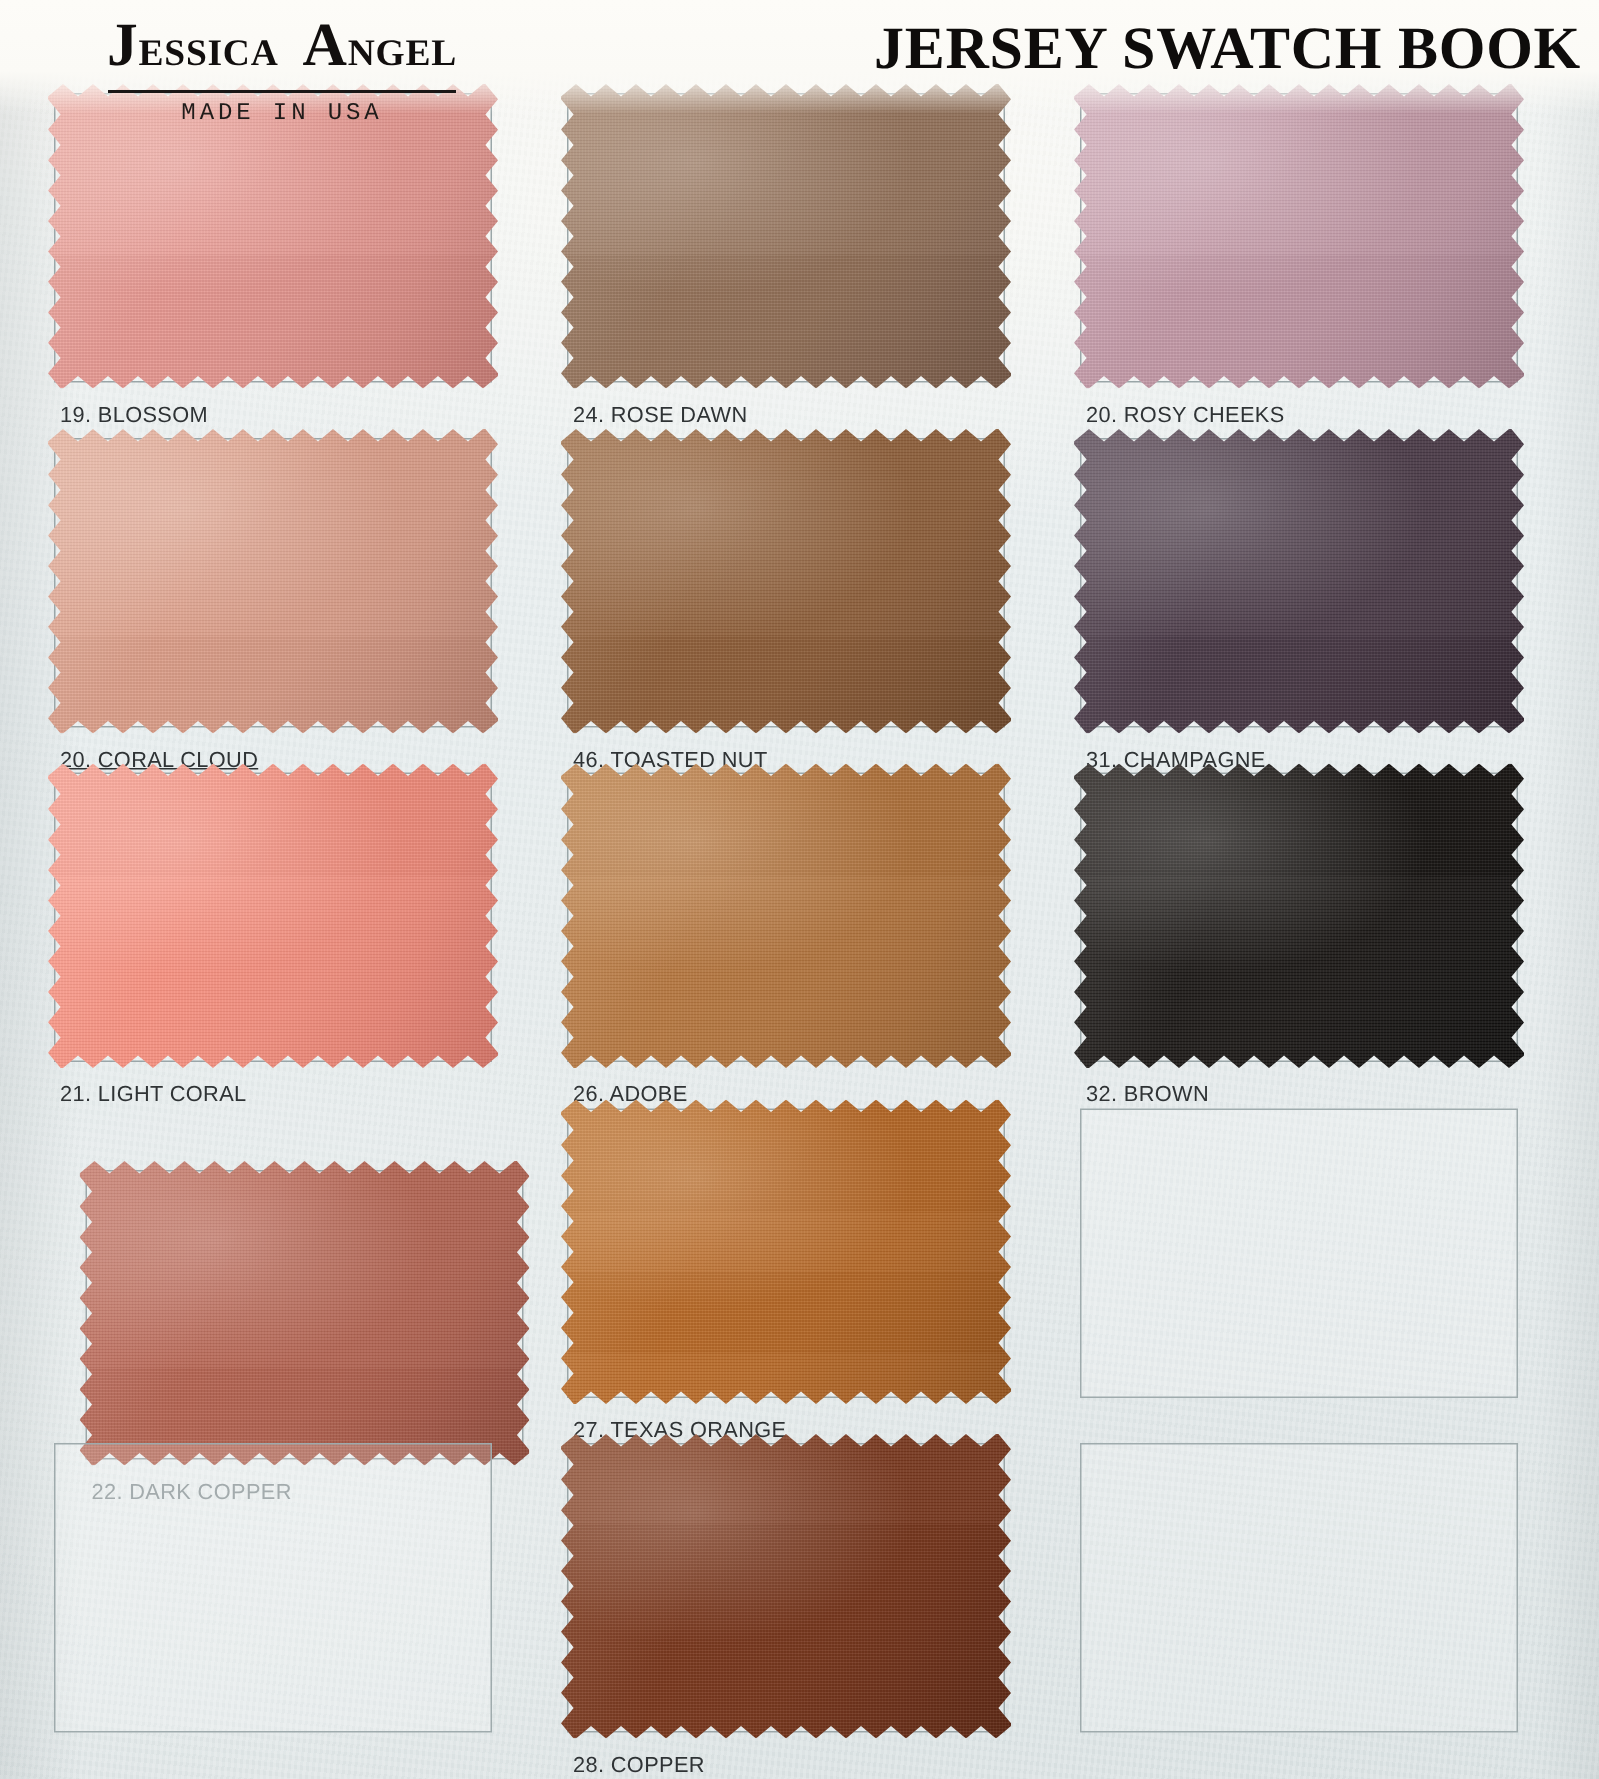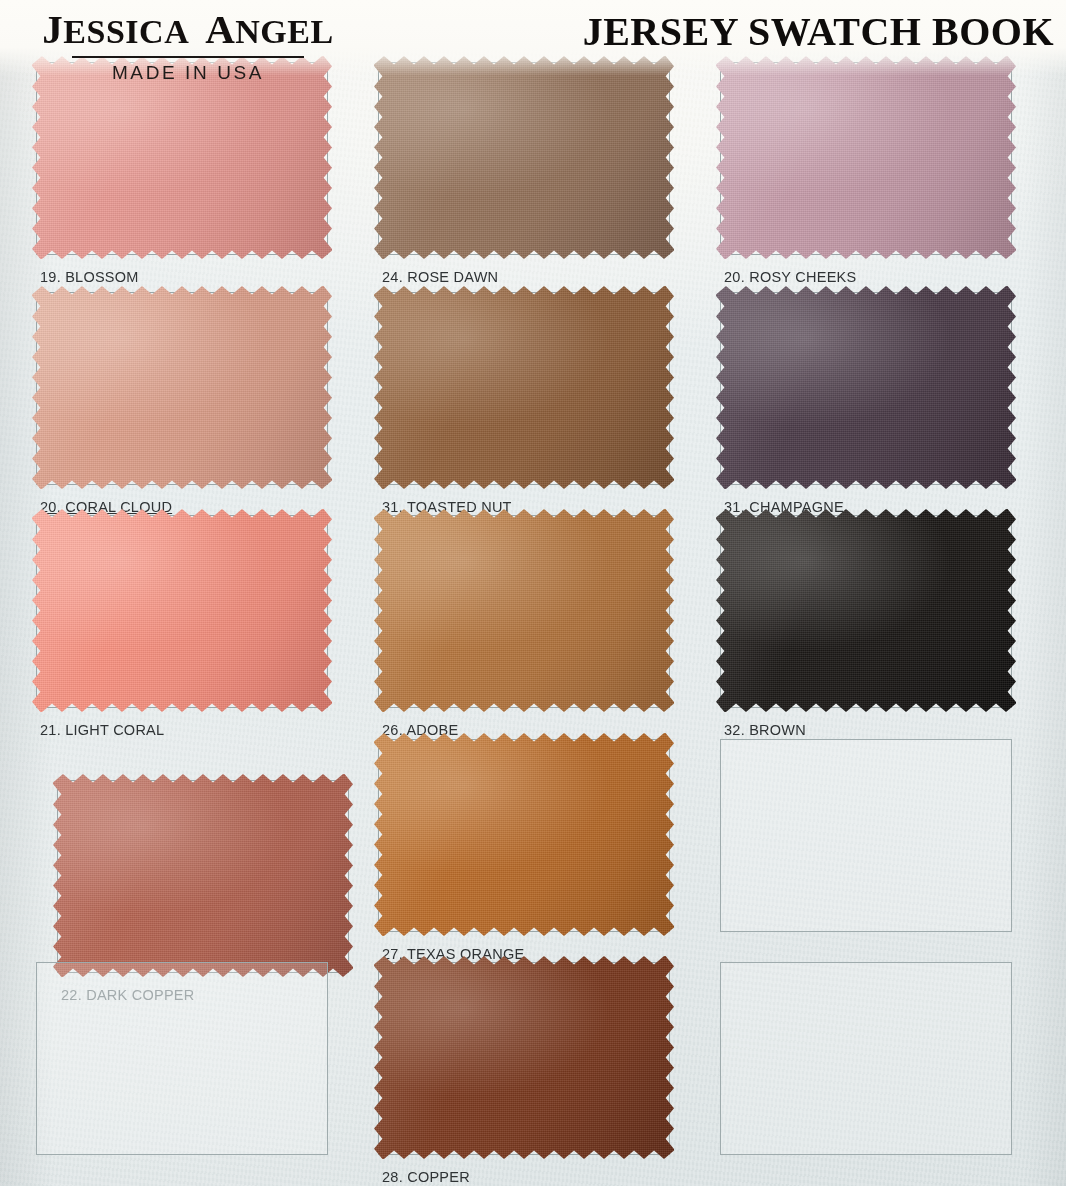--- a/index.html
+++ b/index.html
@@ -62,31 +62,31 @@
   #brand-name {
     font-family: "Liberation Serif", serif;
     font-weight: 700;
     font-size: 41px;
     line-height: 46px;
     letter-spacing: .5px;
     color: #120f0e;
     white-space: nowrap;
   }
   #brand-name .cap { font-size: 41px; }
-  #brand-name .sm  { font-size: 34px; }
+  #brand-name .sm  { font-size: 25px; }
   #brand-name .gap { display: inline-block; width: 16px; }
   #brand-rule {
     width: 232px;
     height: 2px;
     background: #1a1716;
     margin: 1px auto 0 auto;
   }
   #brand-sub {
-    font-family: Liberation Sans, sans-serif;
-    font-size: 19px;
+    font-family: Liberation Mono, monospace;
+    font-size: 16px;
     letter-spacing: 2.6px;
     color: #201c1a;
     margin-top: 4px;
     white-space: nowrap;
   }
   #doc-title {
     position: absolute;
     right: 12px;
     top: 8px;
     font-family: "Liberation Serif", serif;
@@ -215,21 +215,21 @@
       </div>
       <div class="label" style="left: 4px; top: 207px; text-decoration: underline;">20. CORAL CLOUD</div>
     </div>
     <div class="cell" style="left: 378px; top: 292px; width: 292px; height: 233px;">
       <div class="slot-box" style="left: 0px; top: 0px; width: 292px; height: 193px;"></div>
       <div class="chip" style="left: -4px; top: -6px; width: 300px; height: 203px; clip-path: polygon(0px 8.4px, 10px 0px, 20px 8.4px, 30px 0px, 40px 8.4px, 50px 0px, 60px 8.4px, 70px 0px, 80px 8.4px, 90px 0px, 100px 8.4px, 110px 0px, 120px 8.4px, 130px 0px, 140px 8.4px, 150px 0px, 160px 8.4px, 170px 0px, 180px 8.4px, 190px 0px, 200px 8.4px, 210px 0px, 220px 8.4px, 230px 0px, 240px 8.4px, 250px 0px, 260px 8.4px, 270px 0px, 280px 8.4px, 290px 0px, 291.6px 0px, 300px 10.2px, 291.6px 20.3px, 300px 30.5px, 291.6px 40.6px, 300px 50.8px, 291.6px 60.9px, 300px 71.1px, 291.6px 81.2px, 300px 91.4px, 291.6px 101.5px, 300px 111.7px, 291.6px 121.8px, 300px 132px, 291.6px 142.1px, 300px 152.3px, 291.6px 162.4px, 300px 172.6px, 291.6px 182.7px, 300px 192.9px, 300px 194.6px, 290px 203px, 280px 194.6px, 270px 203px, 260px 194.6px, 250px 203px, 240px 194.6px, 230px 203px, 220px 194.6px, 210px 203px, 200px 194.6px, 190px 203px, 180px 194.6px, 170px 203px, 160px 194.6px, 150px 203px, 140px 194.6px, 130px 203px, 120px 194.6px, 110px 203px, 100px 194.6px, 90px 203px, 80px 194.6px, 70px 203px, 60px 194.6px, 50px 203px, 40px 194.6px, 30px 203px, 20px 194.6px, 10px 203px, 8.4px 203px, 0px 192.8px, 8.4px 182.7px, 0px 172.5px, 8.4px 162.4px, 0px 152.3px, 8.4px 142.1px, 0px 131.9px, 8.4px 121.8px, 0px 111.6px, 8.4px 101.5px, 0px 91.3px, 8.4px 81.2px, 0px 71px, 8.4px 60.9px, 0px 50.8px, 8.4px 40.6px, 0px 30.4px, 8.4px 20.3px, 0px 10.1px);">
         <div class="fab" style="background: linear-gradient(135deg, rgb(162, 113, 74) 0%, rgb(145, 97, 60) 42%, rgb(145, 97, 60) 64%, rgb(125, 82, 50) 100%);"></div>
         <div class="tex"></div>
         <div class="sheen"></div>
       </div>
-      <div class="label" style="left: 4px; top: 207px;">31. TOASTED NUT</div>
+      <div class="label" style="left: 4px; top: 207px;">46. TOASTED NUT</div>
     </div>
     <div class="cell" style="left: 720px; top: 292px; width: 292px; height: 233px;">
       <div class="slot-box" style="left: 0px; top: 0px; width: 292px; height: 193px;"></div>
       <div class="chip" style="left: -4px; top: -6px; width: 300px; height: 203px; clip-path: polygon(0px 8.4px, 10px 0px, 20px 8.4px, 30px 0px, 40px 8.4px, 50px 0px, 60px 8.4px, 70px 0px, 80px 8.4px, 90px 0px, 100px 8.4px, 110px 0px, 120px 8.4px, 130px 0px, 140px 8.4px, 150px 0px, 160px 8.4px, 170px 0px, 180px 8.4px, 190px 0px, 200px 8.4px, 210px 0px, 220px 8.4px, 230px 0px, 240px 8.4px, 250px 0px, 260px 8.4px, 270px 0px, 280px 8.4px, 290px 0px, 291.6px 0px, 300px 10.2px, 291.6px 20.3px, 300px 30.5px, 291.6px 40.6px, 300px 50.8px, 291.6px 60.9px, 300px 71.1px, 291.6px 81.2px, 300px 91.4px, 291.6px 101.5px, 300px 111.7px, 291.6px 121.8px, 300px 132px, 291.6px 142.1px, 300px 152.3px, 291.6px 162.4px, 300px 172.6px, 291.6px 182.7px, 300px 192.9px, 300px 194.6px, 290px 203px, 280px 194.6px, 270px 203px, 260px 194.6px, 250px 203px, 240px 194.6px, 230px 203px, 220px 194.6px, 210px 203px, 200px 194.6px, 190px 203px, 180px 194.6px, 170px 203px, 160px 194.6px, 150px 203px, 140px 194.6px, 130px 203px, 120px 194.6px, 110px 203px, 100px 194.6px, 90px 203px, 80px 194.6px, 70px 203px, 60px 194.6px, 50px 203px, 40px 194.6px, 30px 203px, 20px 194.6px, 10px 203px, 8.4px 203px, 0px 192.8px, 8.4px 182.7px, 0px 172.5px, 8.4px 162.4px, 0px 152.3px, 8.4px 142.1px, 0px 131.9px, 8.4px 121.8px, 0px 111.6px, 8.4px 101.5px, 0px 91.3px, 8.4px 81.2px, 0px 71px, 8.4px 60.9px, 0px 50.8px, 8.4px 40.6px, 0px 30.4px, 8.4px 20.3px, 0px 10.1px);">
         <div class="fab" style="background: linear-gradient(135deg, rgb(92, 75, 88) 0%, rgb(76, 60, 73) 42%, rgb(76, 60, 73) 64%, rgb(61, 47, 59) 100%);"></div>
         <div class="tex"></div>
         <div class="sheen"></div>
       </div>
       <div class="label" style="left: 4px; top: 207px;">31. CHAMPAGNE</div>
     </div>

